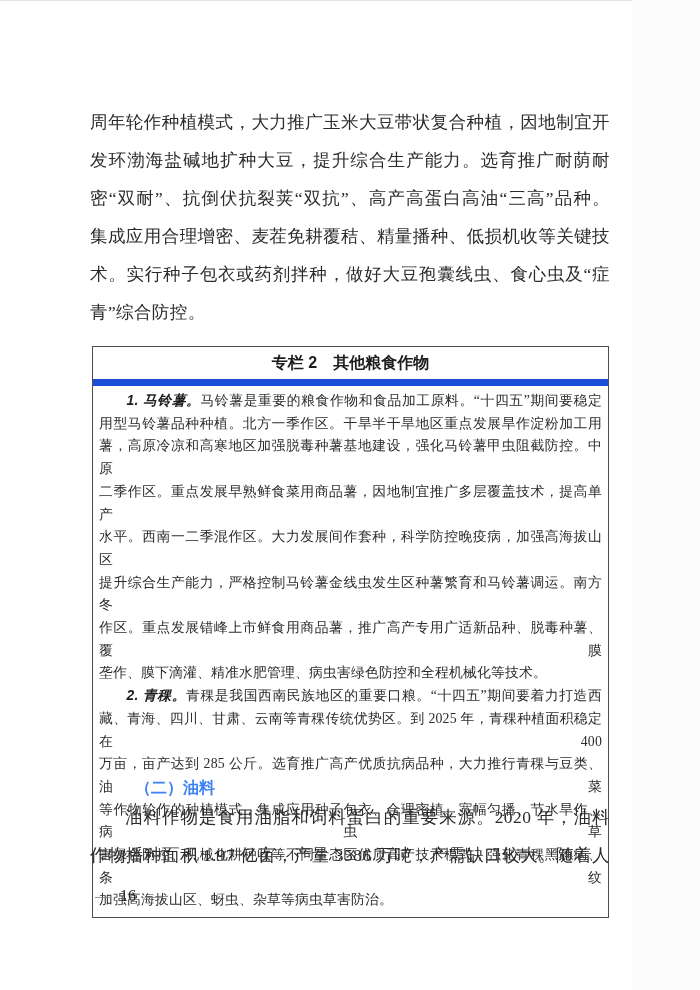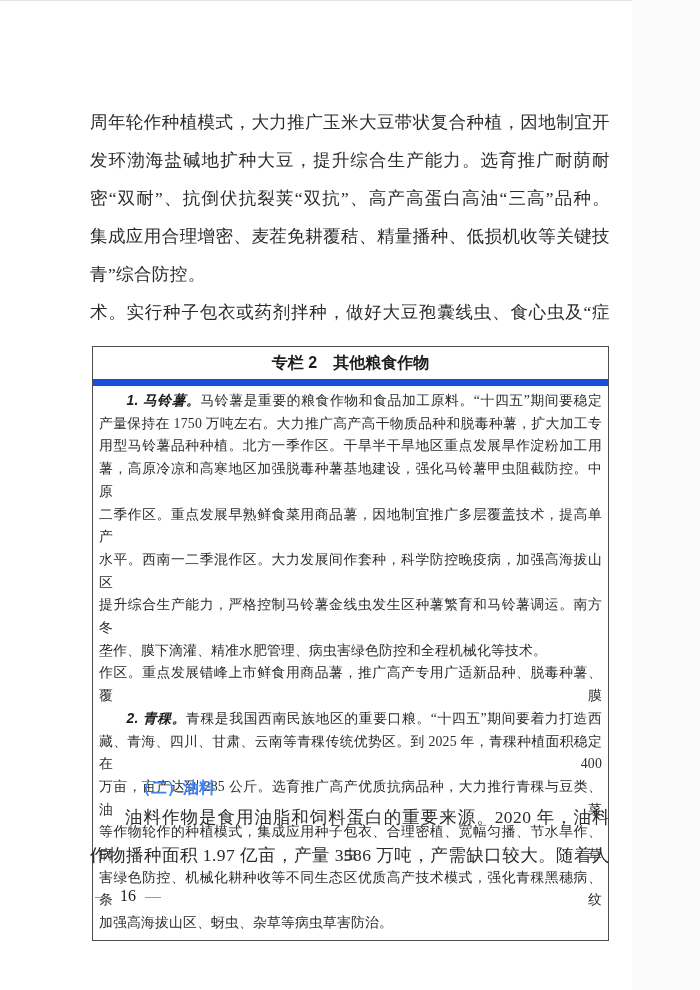--- a/index.html
+++ b/index.html
@@ -62,37 +62,36 @@
 </head>
 <body>
 
 <div class="page">
 
   <div class="main-para para-soybean">
     <div class="mline j">周年轮作种植模式，大力推广玉米大豆带状复合种植，因地制宜开</div>
     <div class="mline j">发环渤海盐碱地扩种大豆，提升综合生产能力。选育推广耐荫耐</div>
     <div class="mline j">密“双耐”、抗倒伏抗裂荚“双抗”、高产高蛋白高油“三高”品种。</div>
     <div class="mline j">集成应用合理增密、麦茬免耕覆秸、精量播种、低损机收等关键技</div>
+    <div class="mline j">术。实行种子包衣或药剂拌种，做好大豆孢囊线虫、食心虫及“症</div>
     <div class="mline">青”综合防控。</div>
-    <div class="mline j">术。实行种子包衣或药剂拌种，做好大豆孢囊线虫、食心虫及“症</div>
   </div>
 
   <div class="panel">
     <div class="panel-header">专栏 2　其他粮食作物</div>
     <div class="panel-body">
 
       <div class="bline j indent"><span class="blabel">1. 马铃薯。</span><span>马铃薯是重要的粮食作物和食品加工原料。“十四五”期间要稳定</span></div>
-      <div class="bline j">产量保持在 1750 万吨左右。大力推广高产高干物质品种和脱毒种薯，扩大加工专</div>
       <div class="bline j">用型马铃薯品种种植。北方一季作区。干旱半干旱地区重点发展旱作淀粉加工用</div>
       <div class="bline j">薯，高原冷凉和高寒地区加强脱毒种薯基地建设，强化马铃薯甲虫阻截防控。中原</div>
       <div class="bline j">二季作区。重点发展早熟鲜食菜用商品薯，因地制宜推广多层覆盖技术，提高单产</div>
       <div class="bline j">水平。西南一二季混作区。大力发展间作套种，科学防控晚疫病，加强高海拔山区</div>
       <div class="bline j">提升综合生产能力，严格控制马铃薯金线虫发生区种薯繁育和马铃薯调运。南方冬</div>
+      <div class="bline j">作区。重点发展错峰上市鲜食用商品薯，推广高产专用广适新品种、脱毒种薯、覆膜</div>
       <div class="bline">垄作、膜下滴灌、精准水肥管理、病虫害绿色防控和全程机械化等技术。</div>
-      <div class="bline j">作区。重点发展错峰上市鲜食用商品薯，推广高产专用广适新品种、脱毒种薯、覆膜</div>
 
       <div class="bline j indent"><span class="blabel">2. 青稞。</span><span>青稞是我国西南民族地区的重要口粮。“十四五”期间要着力打造西</span></div>
       <div class="bline j">藏、青海、四川、甘肃、云南等青稞传统优势区。到 2025 年，青稞种植面积稳定在 400</div>
       <div class="bline j">万亩，亩产达到 285 公斤。选育推广高产优质抗病品种，大力推行青稞与豆类、油菜</div>
       <div class="bline j">等作物轮作的种植模式，集成应用种子包衣、合理密植、宽幅匀播、节水旱作、病虫草</div>
       <div class="bline j">害绿色防控、机械化耕种收等不同生态区优质高产技术模式，强化青稞黑穗病、条纹</div>
       <div class="bline">加强高海拔山区、蚜虫、杂草等病虫草害防治。</div>
 
     </div>
   </div>

